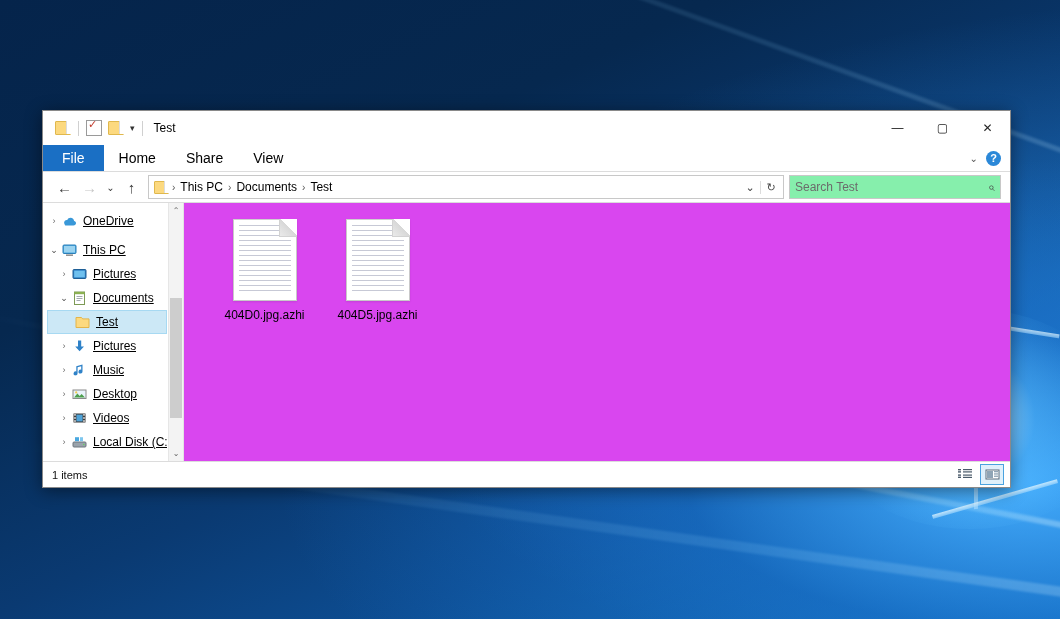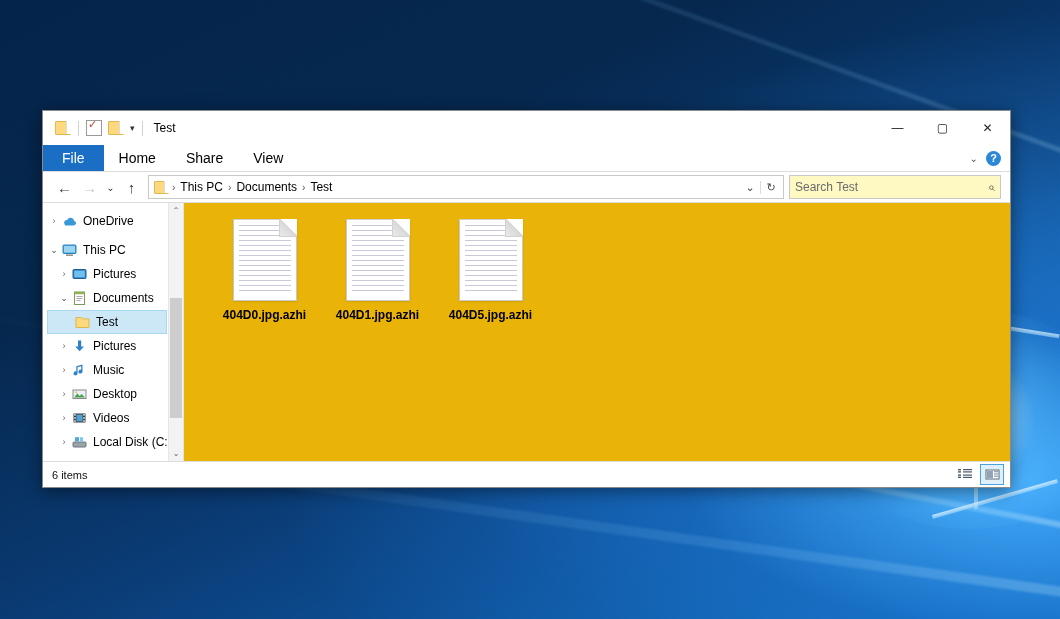--- a/index.html
+++ b/index.html
@@ -52,44 +52,44 @@
   .navbtn.disabled{color:#c6c6c6;}
   .navbtn.small{width:17px;font-size:10px;}
   .addrbox{flex:1;height:22px;border:1px solid #c8c8c8;background:#fff;display:flex;align-items:center;padding:0 2px 0 5px;margin-left:4px;}
   .crumbfolder{width:13px;height:11px;position:relative;background:#fcd97f;border:1px solid #e0b84d;border-radius:1px;margin-right:2px;}
   .crumbfolder:after{content:"";position:absolute;right:-1px;top:-1px;width:4px;height:12px;background:#fff;border-left:1px solid #dcdcdc;}
   .crumb{font-size:12px;color:#000;padding:0 4px;}
   .csep{font-size:10px;color:#555;padding:0 1px;}
   .addrend{margin-left:auto;display:flex;align-items:center;}
   .addrend span{width:20px;text-align:center;font-size:11px;color:#444;}
   .refbox{border-left:1px solid #dcdcdc;}
-  .searchbox{width:200px;height:22px;border:1px solid #c8c8c8;background:#fef9c3;margin-left:5px;
+  .searchbox{width:200px;height:22px;border:1px solid #c8c8c8;background:#86efac;margin-left:5px;
              display:flex;align-items:center;padding:0 5px;}
   .searchph{font-size:12px;color:#6b6b6b;flex:1;}
   .searchicon{font-size:12px;color:#444;transform:scaleX(-1);}
 
   
   .wbody{flex:1;display:flex;min-height:0;border-top:1px solid #dcdcdc;}
   
   .sidebar{width:140px;background:#fff;border-right:1px solid #e3e3e3;position:relative;overflow:hidden;flex:0 0 auto;}
   .navlist{padding-top:6px;}
   .navitem{height:24px;display:flex;align-items:center;font-size:12px;color:#000;padding-left:4px;white-space:nowrap;}
   .navitem.sel{background:#cce8f6;border:1px solid #a7d9f2;height:22px;}
   .exp{width:14px;text-align:center;font-size:9px;color:#6a6a6a;flex:0 0 auto;}
   .exp.open{color:#4a4a4a;}
   .ico{width:17px;height:16px;margin-right:5px;flex:0 0 auto;position:relative;}
-  .lbl{overflow:hidden;}
+  .lbl{overflow:hidden;text-decoration:underline;}
   
   .sbar{position:absolute;right:0;top:0;width:14px;height:100%;background:#f3f3f3;border-left:1px solid #e6e6e6;}
   .sarrow{height:15px;display:flex;align-items:center;justify-content:center;font-size:8px;color:#606060;background:#f3f3f3;}
   .sarrow.bot{position:absolute;bottom:0;width:100%;}
   .sthumb{position:absolute;left:1px;width:12px;top:95px;height:120px;background:#cdcdcd;}
 
   
-  .files{flex:1;background:#eab308;padding:16px 0 0 24px;display:flex;flex-wrap:wrap;align-content:flex-start;gap:0;font-weight:bold;}
+  .files{flex:1;background:#d946ef;padding:16px 0 0 24px;display:flex;flex-wrap:wrap;align-content:flex-start;gap:0;}
   .fitem{width:113px;display:flex;flex-direction:column;align-items:center;margin-bottom:14px;}
   .ficon{width:62px;height:80px;position:relative;background:#fff;
          border:1px solid #c9c9c9;border-top-color:#cfcfcf;
          box-shadow:0 1px 2px rgba(0,0,0,.10);}
   .ficon .lines{position:absolute;left:5px;right:5px;top:5px;bottom:5px;
       background:repeating-linear-gradient(180deg,#c7c9d6 0px,#c7c9d6 1px,#fff 1px,#fff 5px);}
   .ficon .fold{position:absolute;right:-1px;top:-1px;width:17px;height:17px;
       background:linear-gradient(225deg,#ffffff 0%,#ffffff 48%,#d8d8d8 50%,#eaeaea 100%);
       border-left:1px solid #d2d2d2;border-bottom:1px solid #d2d2d2;}
   .ficon .foldmask{position:absolute;right:-1px;top:-1px;width:17px;height:17px;background:#fff;
@@ -325,35 +325,27 @@
             <div class="fold"></div>
           </div>
         <div class="fname">404D0.jpg.azhi</div>
       </div>
       <div class="fitem">
         <div class="ficon">
             <div class="lines"></div>
             <div class="foldmask"></div>
             <div class="fold"></div>
           </div>
-        <div class="fname">404D1.jpg.azhi</div>
-      </div>
-      <div class="fitem">
-        <div class="ficon">
-            <div class="lines"></div>
-            <div class="foldmask"></div>
-            <div class="fold"></div>
-          </div>
         <div class="fname">404D5.jpg.azhi</div>
       </div>
     </div>
   </div>
 
   <div class="status">
-    <div class="stext">6 items</div>
+    <div class="stext">1 items</div>
     <div class="vbtns">
       <div class="vbtn">
         <svg width="15" height="13" viewBox="0 0 15 13">
             <g fill="#4a5a6a">
               <rect x="0" y="1" width="3" height="1.4"></rect>
               <rect x="0" y="3.2" width="3" height="1.4"></rect>
               <rect x="0" y="6.4" width="3" height="1.4"></rect>
               <rect x="0" y="8.6" width="3" height="1.4"></rect>
               <rect x="5" y="1" width="9" height="1.2"></rect>
               <rect x="5" y="3.3" width="9" height="1.2"></rect>

